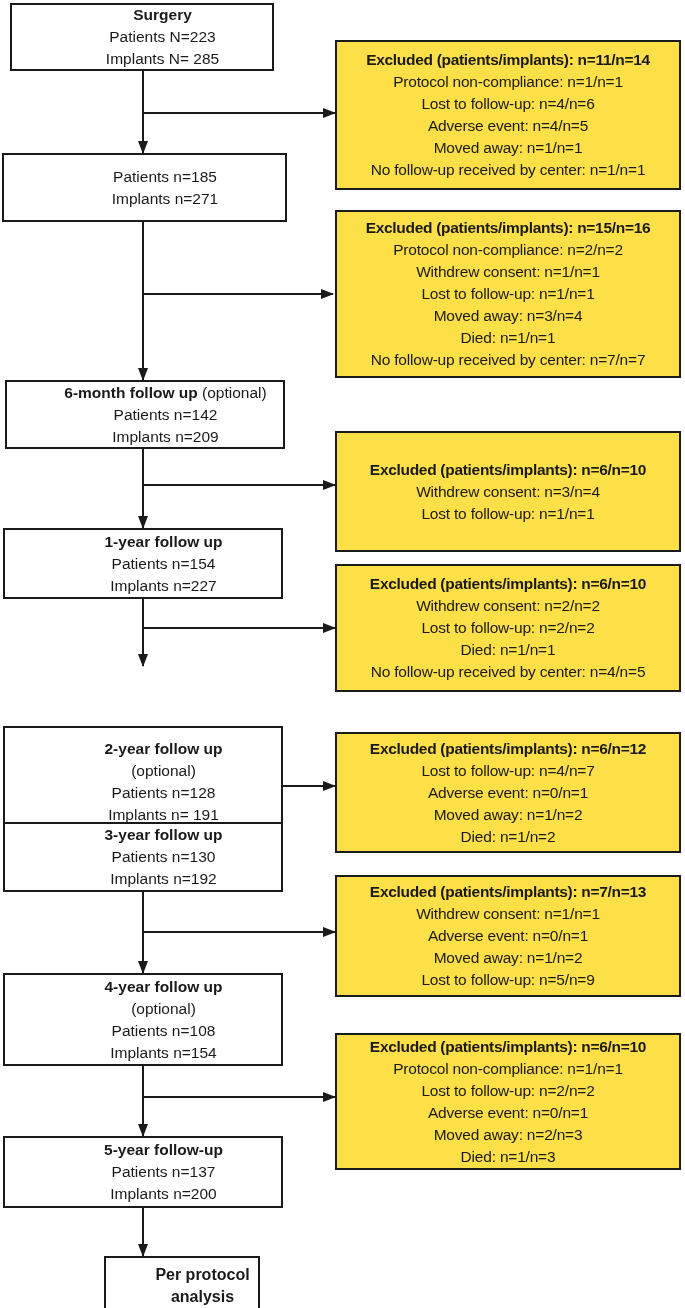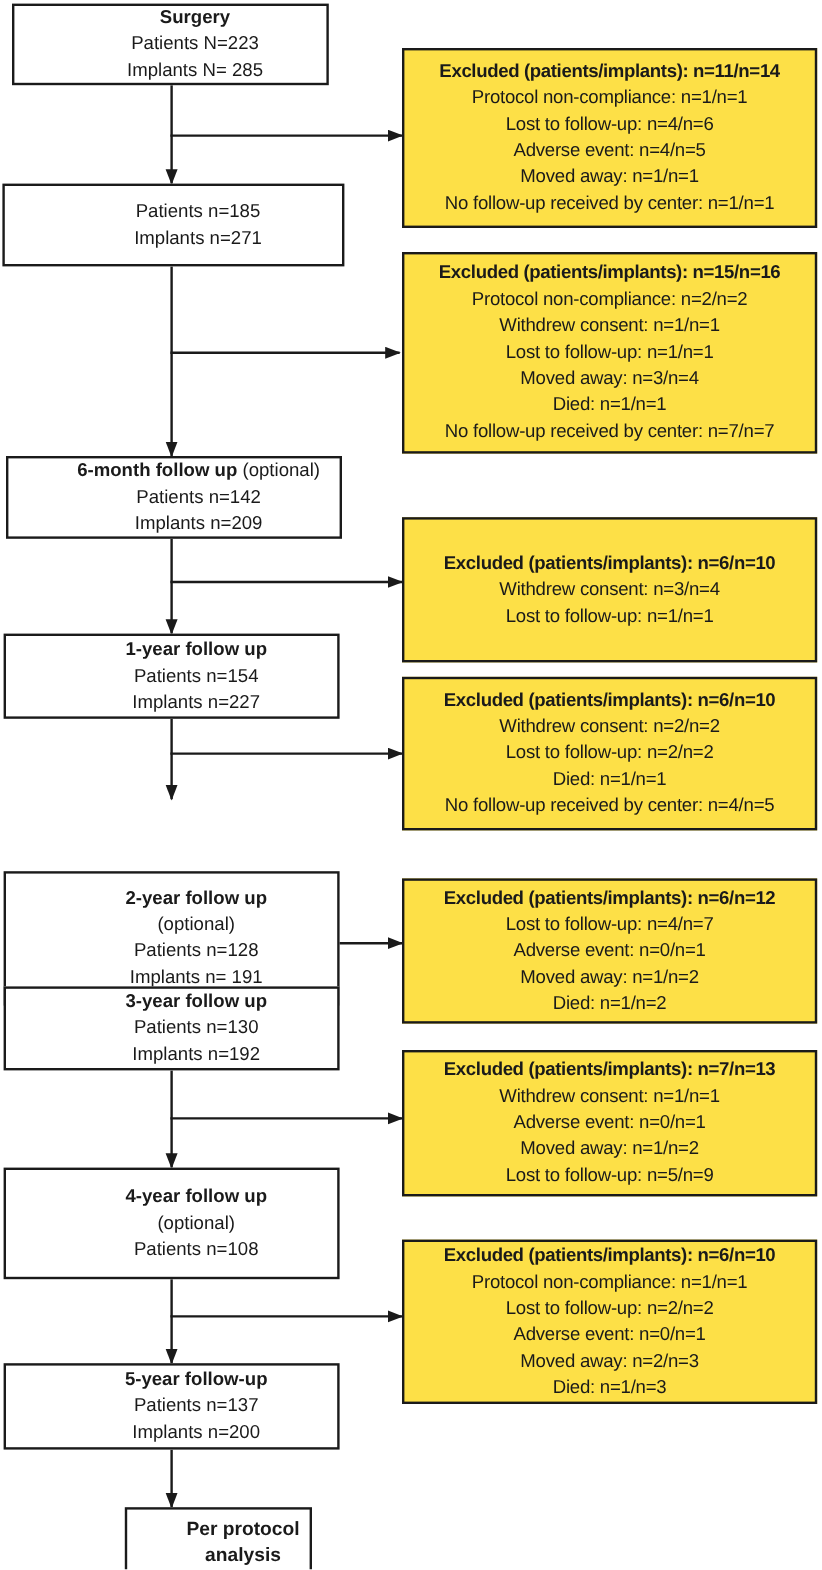--- a/index.html
+++ b/index.html
@@ -101,20 +101,21 @@
   <div class="fb fb6">
     <div class="t">3-year follow up</div>
     <div>Patients n=130</div>
     <div>Implants n=192</div>
   </div>
 
   <div class="fb fb7">
     <div class="t">4-year follow up</div>
     <div class="opt">(optional)</div>
     <div>Patients n=108</div>
+    <div>Implants n=154</div>
   </div>
 
   <div class="fb fb8">
     <div class="t">5-year follow-up</div>
     <div>Patients n=137</div>
     <div>Implants n=200</div>
   </div>
 
   <div class="fb fb9">
     <div class="t">Per protocol analysis</div>

